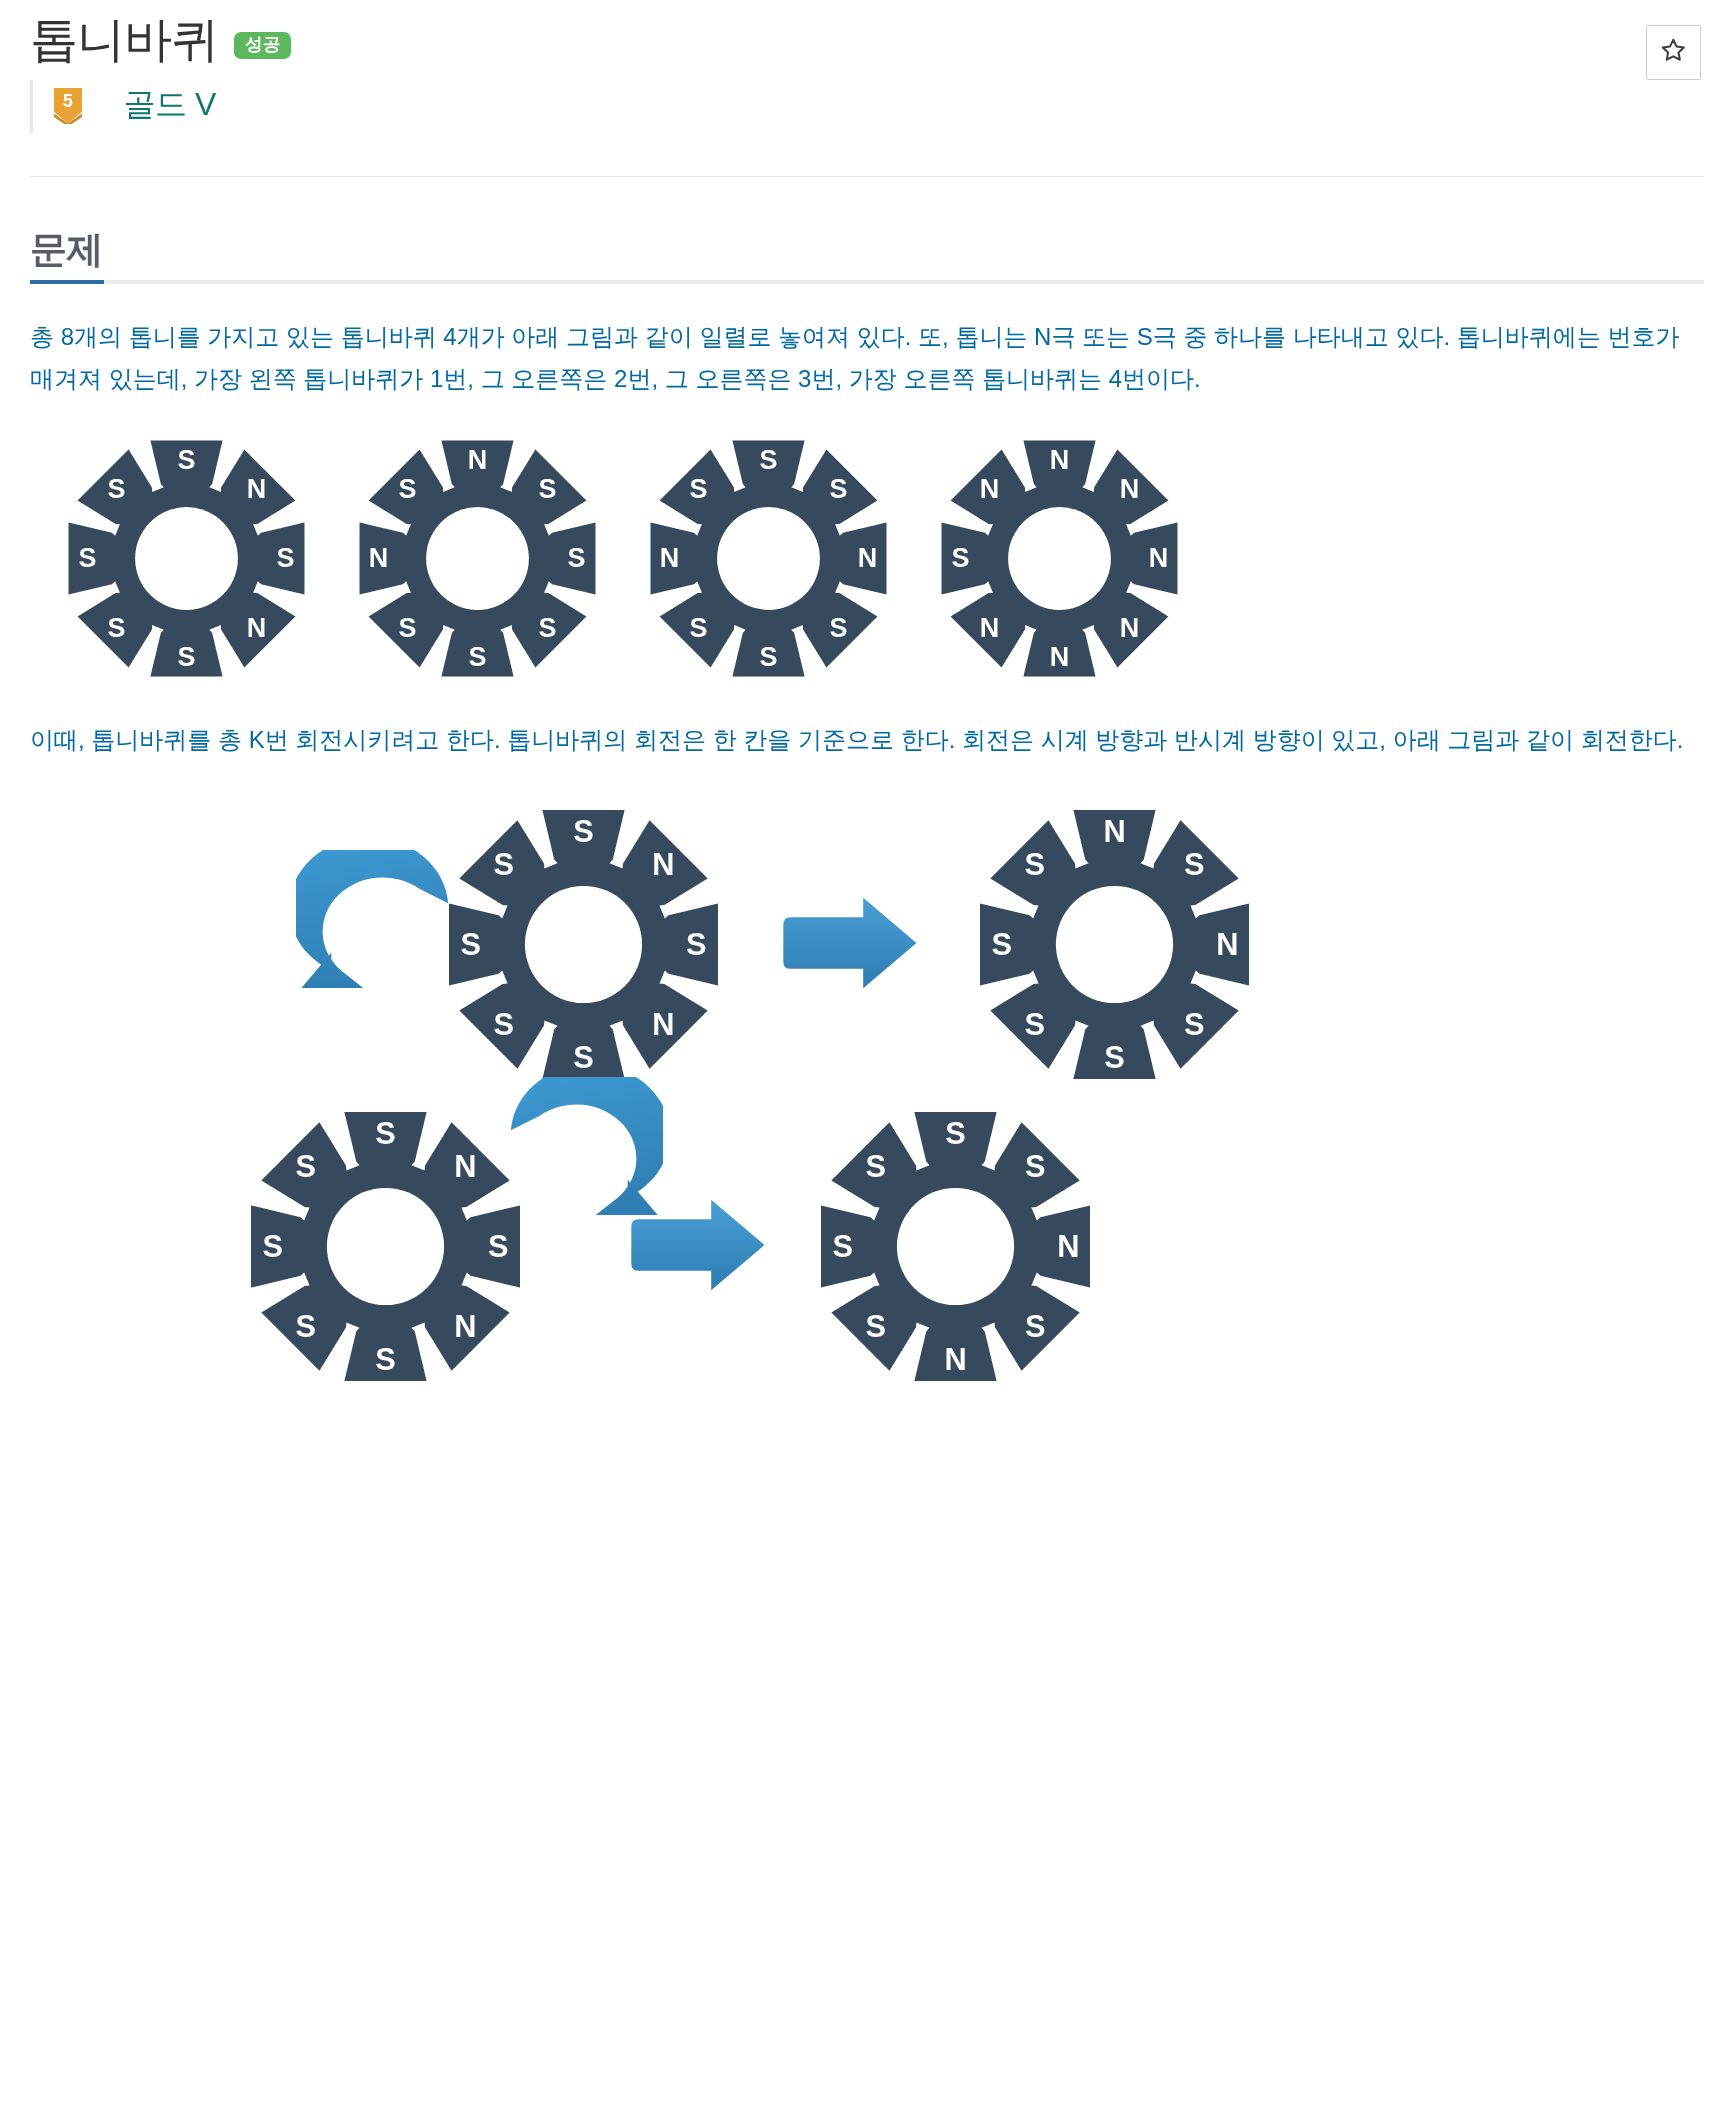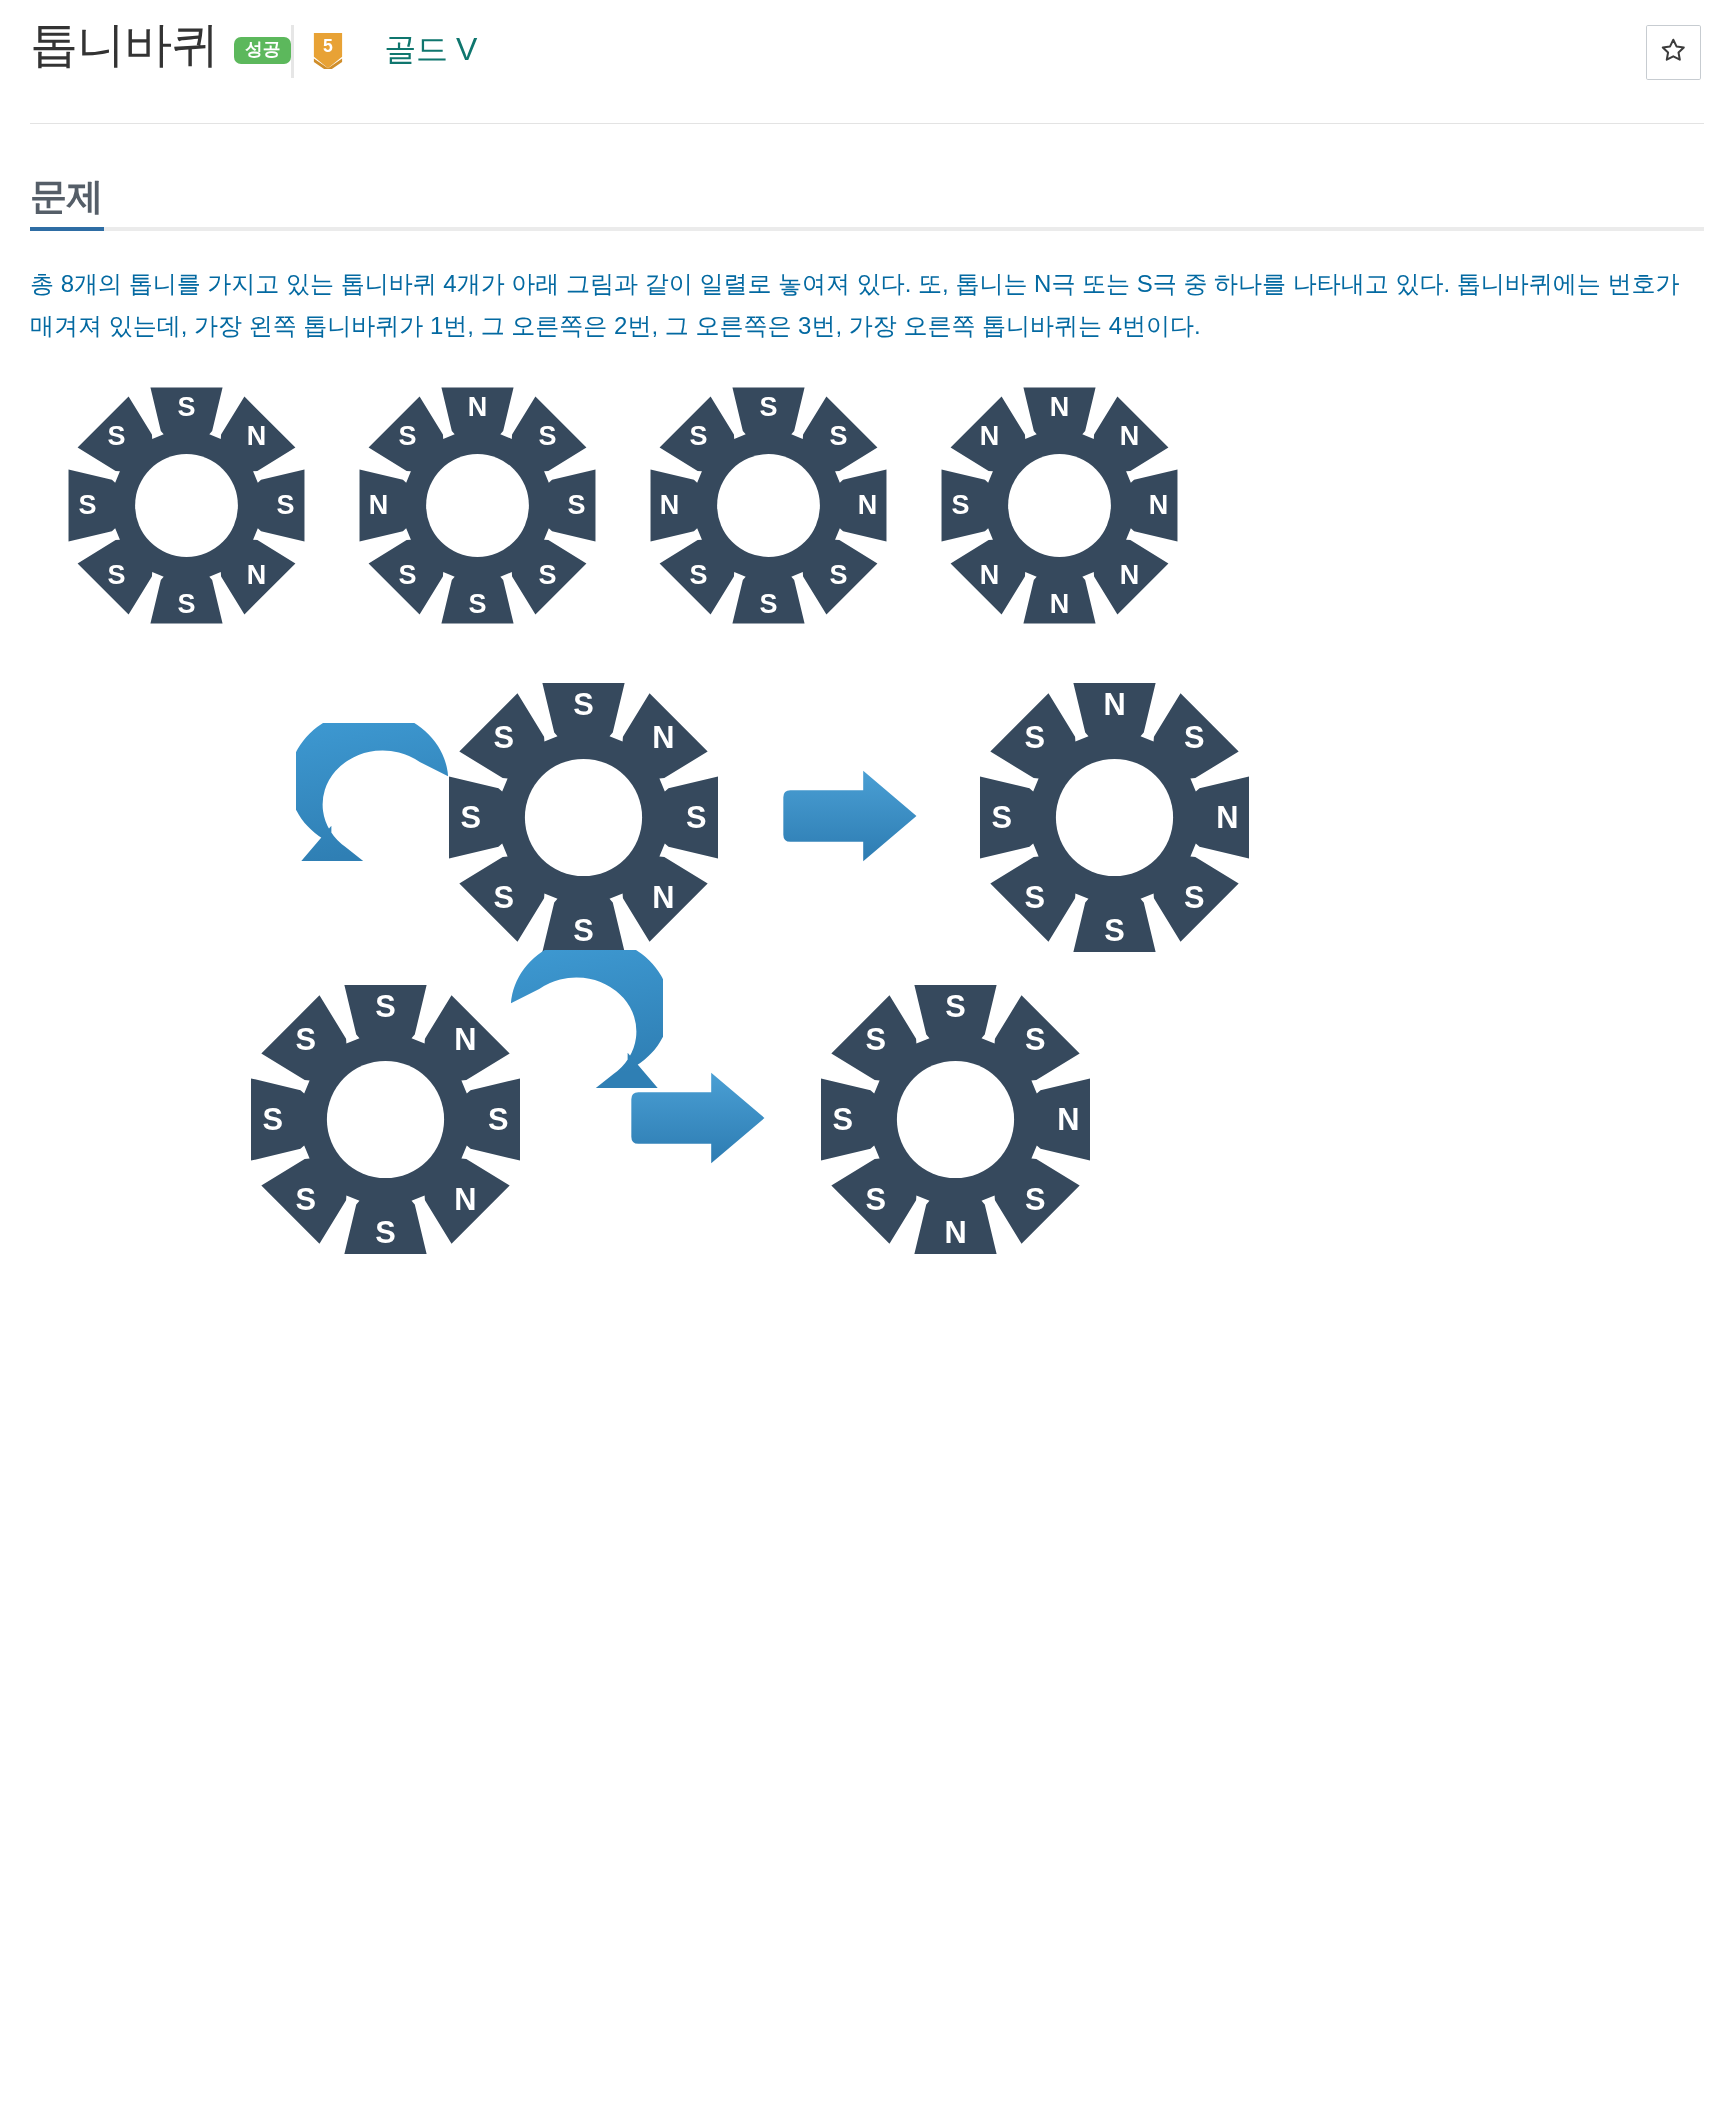--- a/index.html
+++ b/index.html
@@ -11,21 +11,21 @@
     color:#333333;
     -webkit-font-smoothing:antialiased;
   }
   .page { width:1734px; padding:0 30px; position:relative; }
 
   
   .header-row {
     display:flex; align-items:flex-start; justify-content:space-between;
     padding-top:12.4px;
   }
-  .title-block { display:flex; flex-direction:row; }
+  .title-block { display:flex; flex-direction:column; }
   .title-line { display:flex; align-items:center; gap:16px; }
   .problem-title {
     font-size:48px; font-weight:400; color:#333333; line-height:1.15;
     letter-spacing:-0.9px;
   }
   .badge-success {
     background:#5cb85c; color:#ffffff; font-size:17.7px; font-weight:700;
     padding:4.4px 10.6px 5.3px; border-radius:7px; line-height:1; white-space:nowrap;
     position:relative; top:5.3px;
   }
@@ -178,20 +178,21 @@
             <text x="177.00" y="107.00" text-anchor="middle" font-family="Liberation Sans, DejaVu Sans, sans-serif" font-size="21" font-weight="700" fill="#ffffff">N</text>
             <text x="154.45" y="161.45" text-anchor="middle" font-family="Liberation Sans, DejaVu Sans, sans-serif" font-size="21" font-weight="700" fill="#ffffff">N</text>
             <text x="100.00" y="184.00" text-anchor="middle" font-family="Liberation Sans, DejaVu Sans, sans-serif" font-size="21" font-weight="700" fill="#ffffff">N</text>
             <text x="45.55" y="161.45" text-anchor="middle" font-family="Liberation Sans, DejaVu Sans, sans-serif" font-size="21" font-weight="700" fill="#ffffff">N</text>
             <text x="23.00" y="107.00" text-anchor="middle" font-family="Liberation Sans, DejaVu Sans, sans-serif" font-size="21" font-weight="700" fill="#ffffff">S</text>
             <text x="45.55" y="52.55" text-anchor="middle" font-family="Liberation Sans, DejaVu Sans, sans-serif" font-size="21" font-weight="700" fill="#ffffff">N</text>
           </svg>
         </span>
     </div>
 
+    <p class="para">이때, 톱니바퀴를 총 K번 회전시키려고 한다. 톱니바퀴의 회전은 한 칸을 기준으로 한다. 회전은 시계 방향과 반시계 방향이 있고, 아래 그림과 같이 회전한다.</p>
 
     <div class="fig-row fig-rot" style="padding-left:266px;">
       <span style="margin-right:-26.6px;">
         <svg width="168" height="186" viewBox="0 0 95 105" xmlns="http://www.w3.org/2000/svg">
           <defs>
             <linearGradient id="gccw" x1="0" y1="0" x2="0.2" y2="1">
               <stop offset="0%" stop-color="#3f9bd4"></stop>
                 <stop offset="100%" stop-color="#2f7fb4"></stop>
             </linearGradient>
           </defs>

